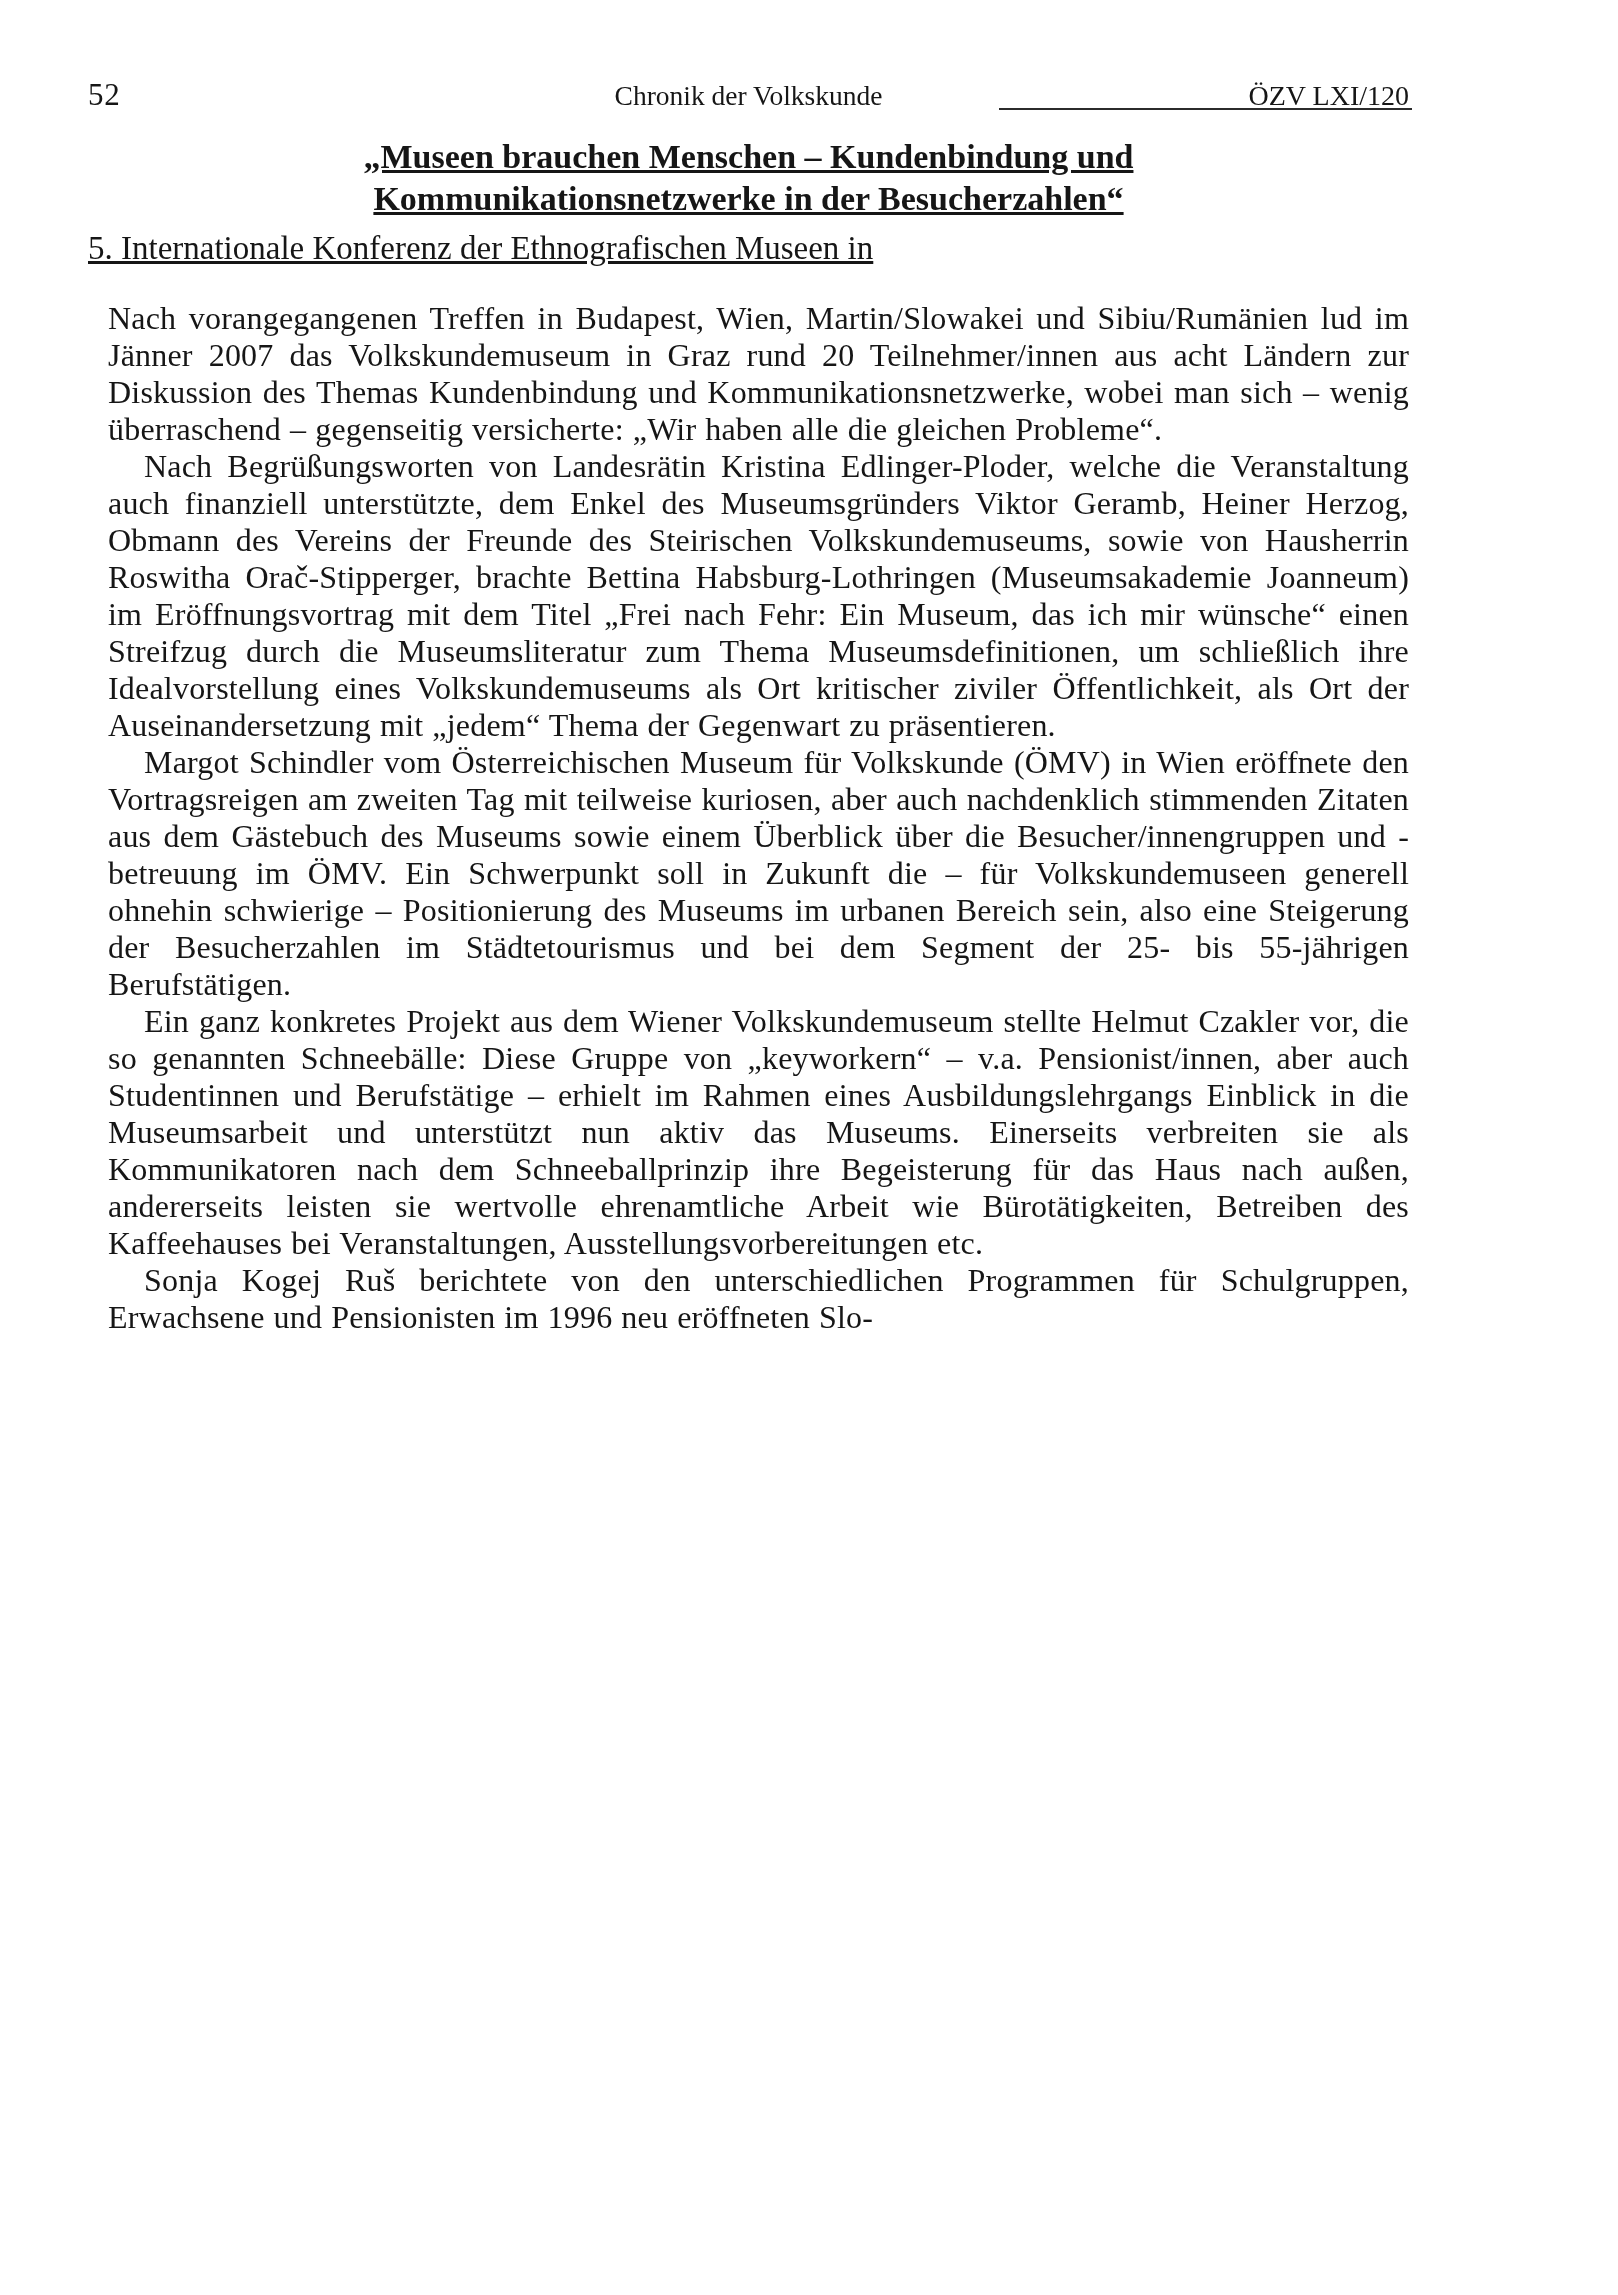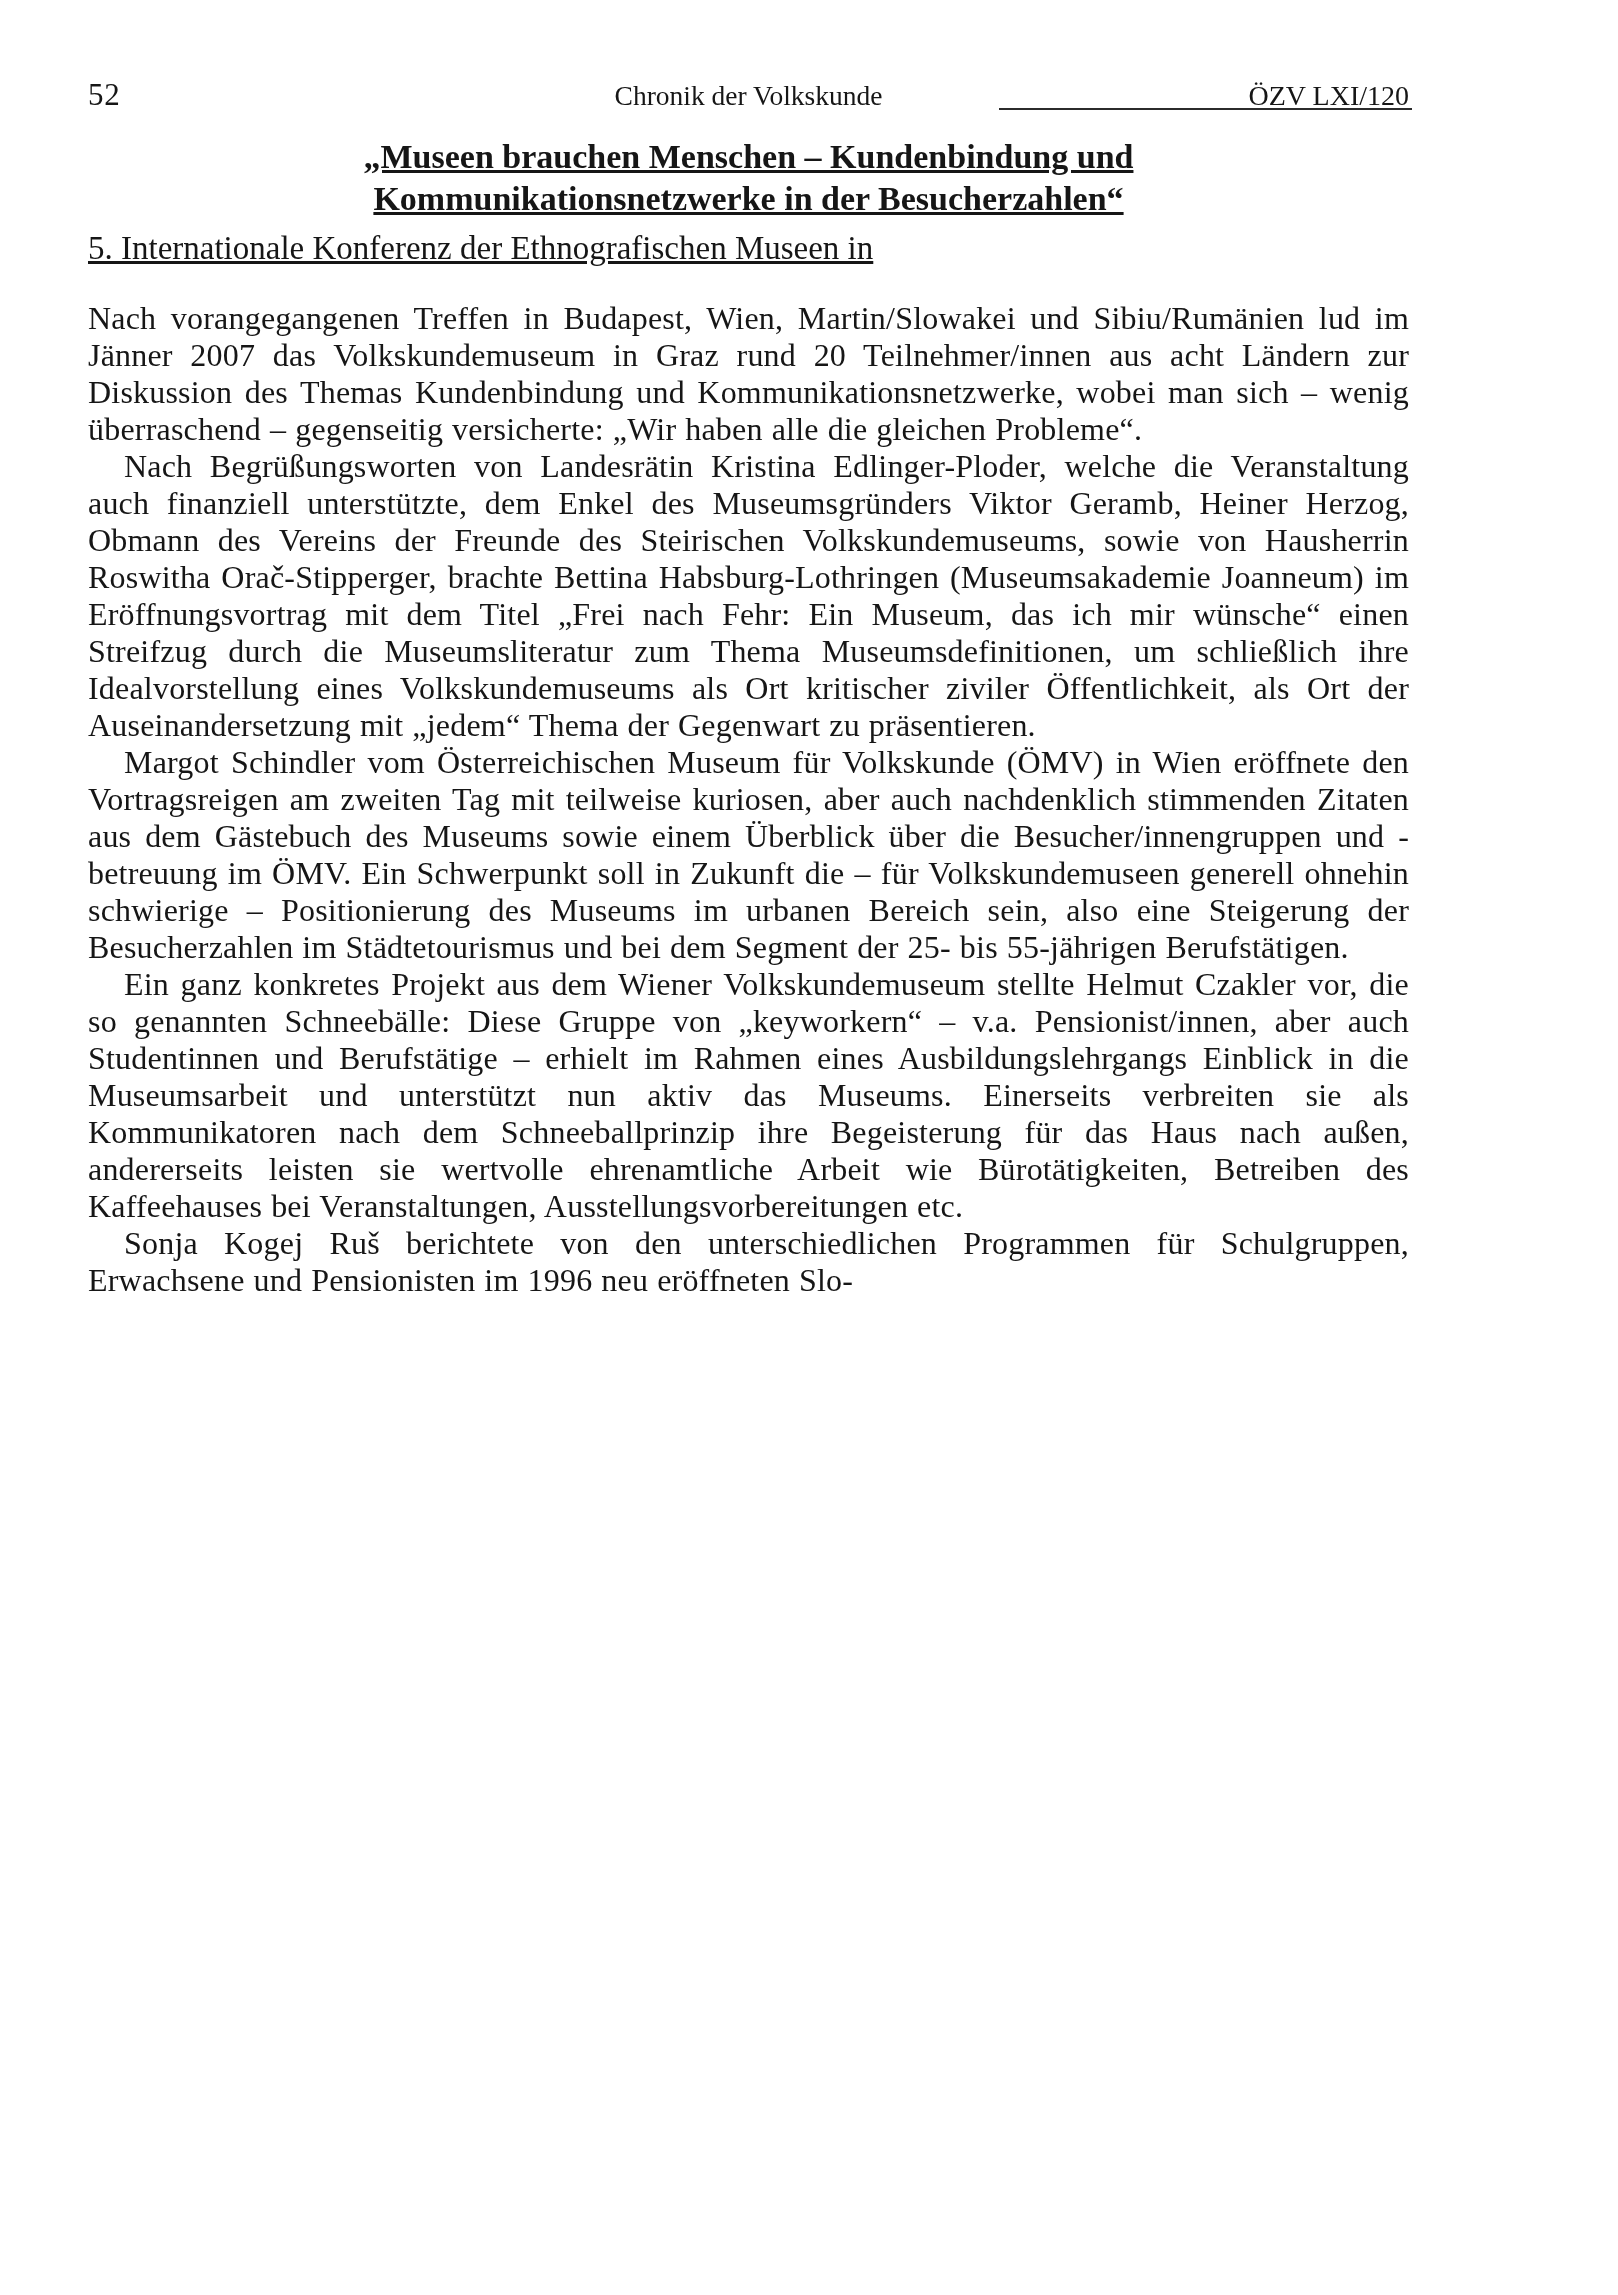--- a/index.html
+++ b/index.html
@@ -64,20 +64,21 @@
   }
   .article-subtitle .line { display: block; }
   .article-body {
     margin-top: 31px;
     font-size: 32px;
     line-height: 37px;
     text-align: justify;
     letter-spacing: 0.2px;
     word-spacing: 0.8px;
     hyphens: auto;
+    margin-left: 20px;
     -webkit-hyphens: auto;
   }
   .para { text-indent: 36px; }
   .para.first { text-indent: 0; }
 </style>
 </head>
 <body>
 
 <div class="page">
 

